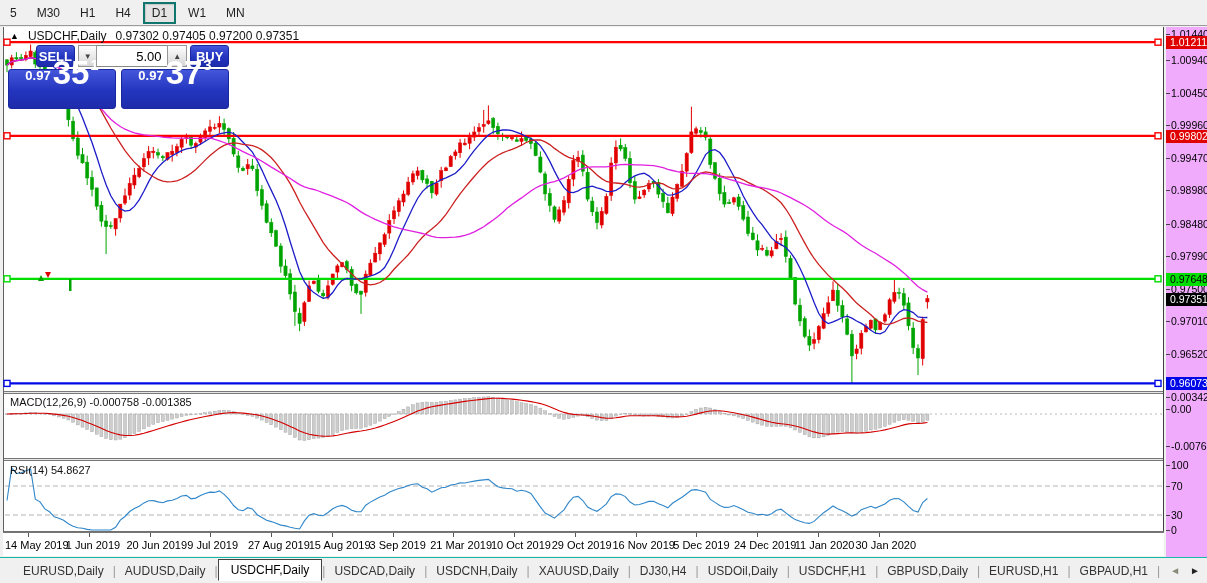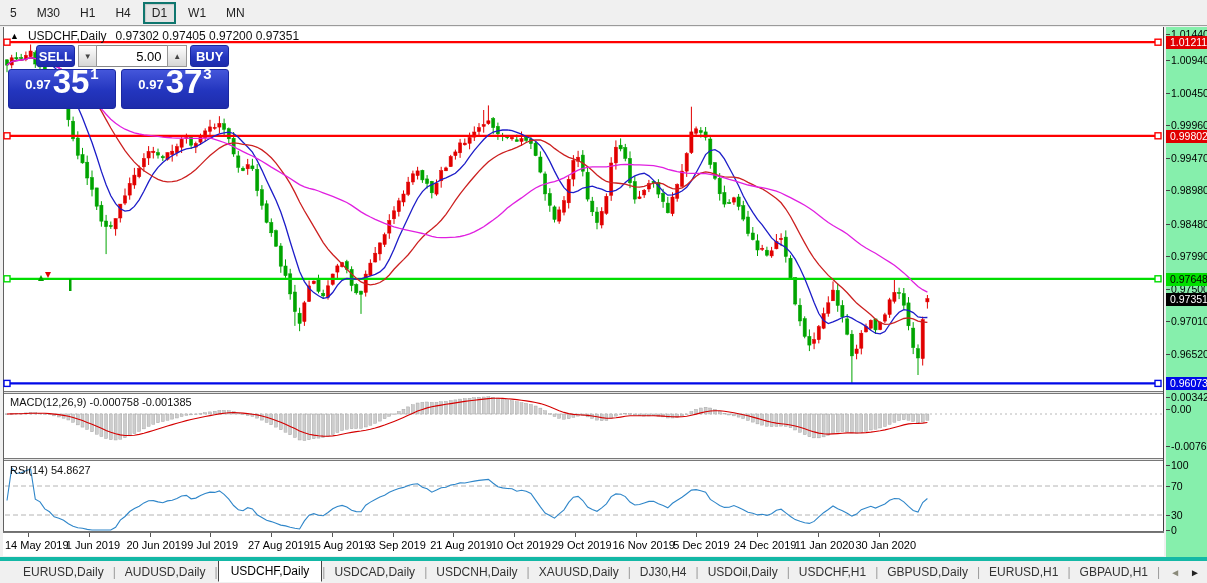--- a/index.html
+++ b/index.html
@@ -22,35 +22,35 @@
   .blue{background:linear-gradient(180deg,#4456da 0%,#2335be 55%,#1e2cab 100%);
         border:1px solid #1a28a0;border-radius:3px;color:#fff;}
   .btn-sell,.btn-buy{width:46px;font-size:13px;font-weight:700;display:flex;align-items:center;justify-content:center;cursor:pointer;}
   .btn-buy{width:46px;}
   .spin{width:22px;background:linear-gradient(#fefefe,#d6d6d6);border:1px solid #979797;color:#444;
         font-size:8px;display:flex;align-items:center;justify-content:center;cursor:pointer;}
   .lot{width:64px;border:1px solid #888;border-left:none;border-right:none;font-size:13px;text-align:right;
        padding:0 6px 0 0;color:#000;background:#fff;outline:none;font-family:"Liberation Sans",sans-serif;}
   .gap4{width:4px;}
   #widget .row2{display:flex;margin-top:2px;height:40px;gap:5px;}
-  .pricebox{flex:1;display:flex;align-items:flex-end;justify-content:center;padding-bottom:12px;cursor:pointer;}
+  .pricebox{flex:1;display:flex;align-items:flex-end;justify-content:center;padding-bottom:21px;cursor:pointer;}
   .pricebox .pfx{font-size:13px;font-weight:700;margin:0 2px 4px 0;}
   .pricebox .big{font-size:33px;font-weight:700;line-height:0.85;}
   .pricebox .sup{font-size:15px;font-weight:700;transform:translateY(-14px);margin-left:1px;}
   
-  #axis{position:absolute;left:1166px;top:27px;width:41px;height:544px;background:#86efac;}
+  #axis{position:absolute;left:1166px;top:27px;width:41px;height:544px;background:#f0abfc;}
   .axlab{position:absolute;left:5px;font-size:10.5px;color:#000;white-space:nowrap;}
   .axtick{position:absolute;left:0;width:4px;height:1px;background:#444;}
   .badge{position:absolute;left:0;right:0;height:13px;line-height:13px;font-size:10.5px;padding-left:4px;z-index:3;}
   
   #dates{position:absolute;left:3px;top:532px;width:1161px;height:24px;background:#fff;border-top:1px solid #777;box-sizing:border-box;}
   .dlab{position:absolute;top:6px;font-size:11px;color:#000;white-space:nowrap;}
   .dtick{position:absolute;top:0;width:1px;height:4px;background:#555;}
   
-  #tabs{position:absolute;left:0;top:557px;width:1207px;height:26px;background:#f0f0f0;border-top:4px solid #14b8a6;
+  #tabs{position:absolute;left:0;top:557px;width:1207px;height:26px;background:#f0f0f0;border-top:1px solid #14b8a6;
         display:flex;align-items:center;padding-left:14px;box-sizing:border-box;overflow:hidden;}
   .tab{font-size:12px;color:#333;padding:3px 9px;cursor:pointer;white-space:nowrap;}
   .tab.active{background:#fff;border:1px solid #444;border-bottom:1px solid #fff;color:#000;padding:3px 12px;margin-top:-2px;}
   .tabsep{color:#999;font-size:12px;}
   #tab-scroll{margin-left:auto;display:flex;align-items:center;gap:10px;padding-right:8px;}
   #tab-scroll .arr{font-size:10px;color:#222;cursor:pointer;}
   
   .ind-header{position:absolute;left:10px;font-size:11px;color:#111;z-index:4;white-space:nowrap;}
 </style>
 </head>
@@ -796,21 +796,21 @@
       <div class="dlab" style="left: 123.5px;">20 Jun 2019</div>
       <div class="dtick" style="left: 207.25px;"></div>
       <div class="dlab" style="left: 184.25px;">9 Jul 2019</div>
       <div class="dtick" style="left: 268px;"></div>
       <div class="dlab" style="left: 245px;">27 Aug 2019</div>
       <div class="dtick" style="left: 328.75px;"></div>
       <div class="dlab" style="left: 305.75px;">15 Aug 2019</div>
       <div class="dtick" style="left: 389.5px;"></div>
       <div class="dlab" style="left: 366.5px; text-align: center;">3 Sep 2019</div>
       <div class="dtick" style="left: 450.25px;"></div>
-      <div class="dlab" style="left: 427.25px;">21 Aug 2019</div>
+      <div class="dlab" style="left: 427.25px;">21 Mar 2019</div>
       <div class="dtick" style="left: 511px;"></div>
       <div class="dlab" style="left: 488px;">10 Oct 2019</div>
       <div class="dtick" style="left: 571.75px;"></div>
       <div class="dlab" style="left: 548.75px;">29 Oct 2019</div>
       <div class="dtick" style="left: 632.5px;"></div>
       <div class="dlab" style="left: 609.5px;">16 Nov 2019</div>
       <div class="dtick" style="left: 693.25px;"></div>
       <div class="dlab" style="left: 670.25px;">5 Dec 2019</div>
       <div class="dtick" style="left: 754px;"></div>
       <div class="dlab" style="left: 731px;">24 Dec 2019</div>

